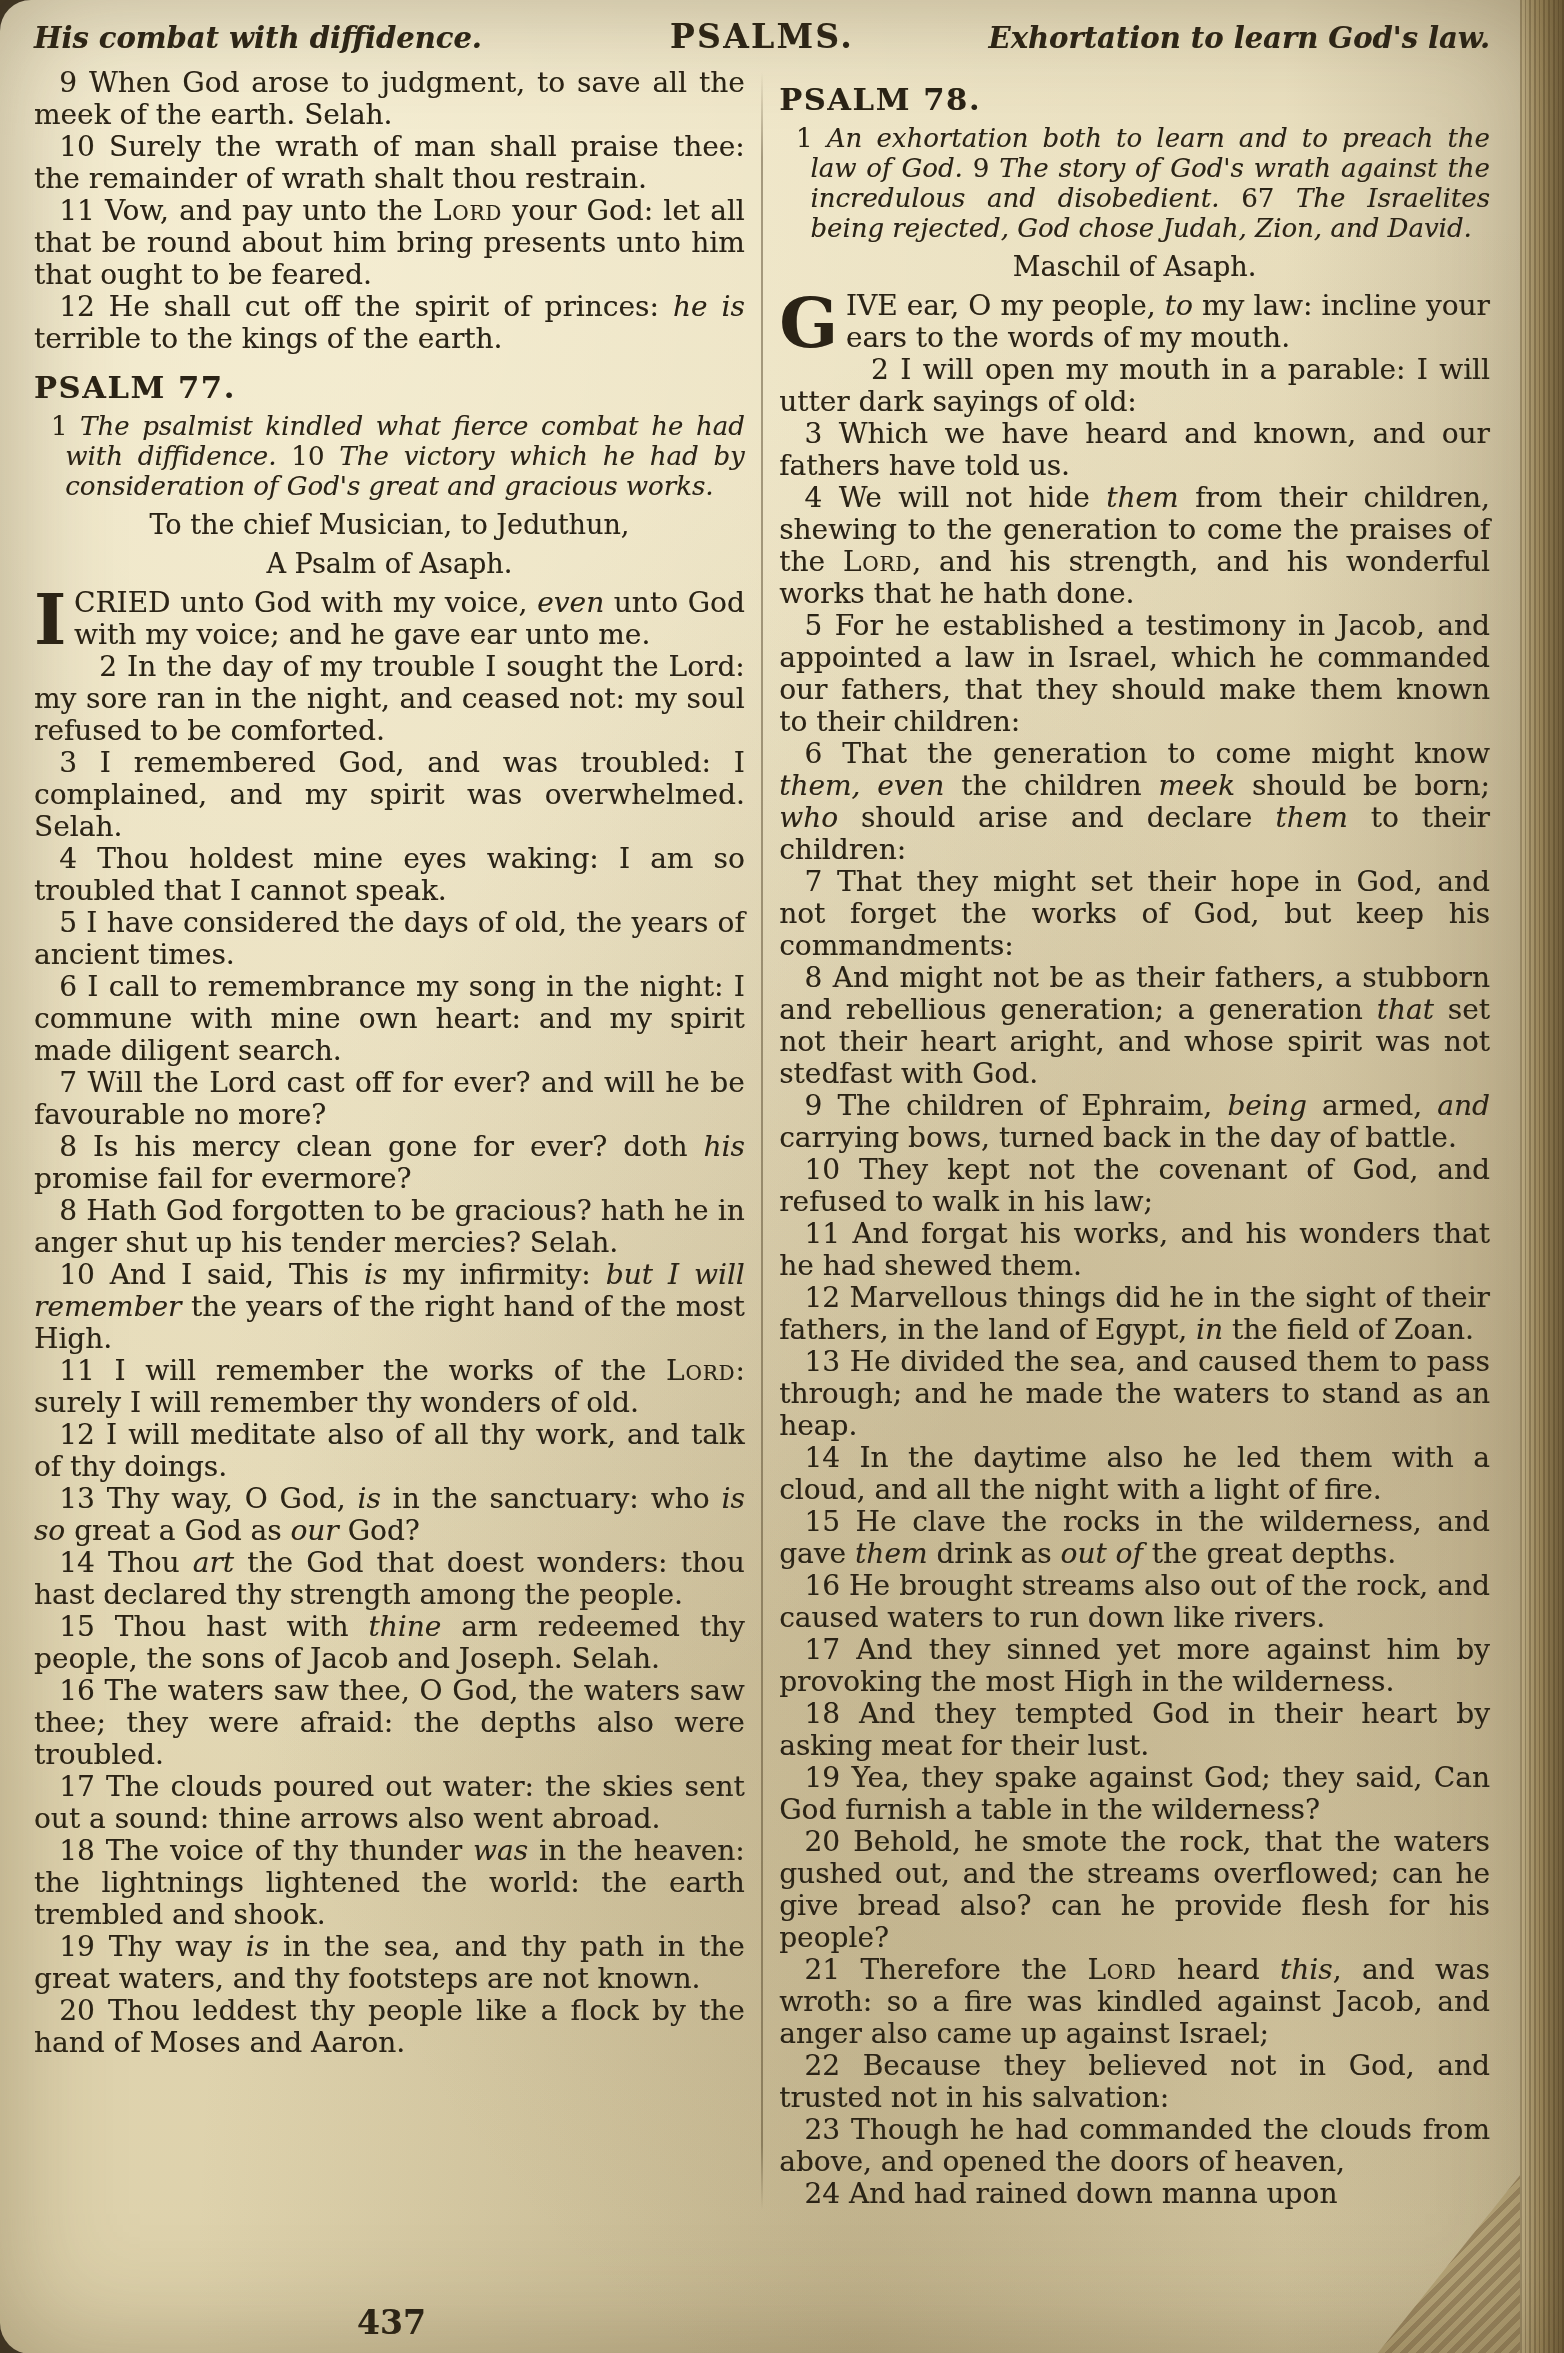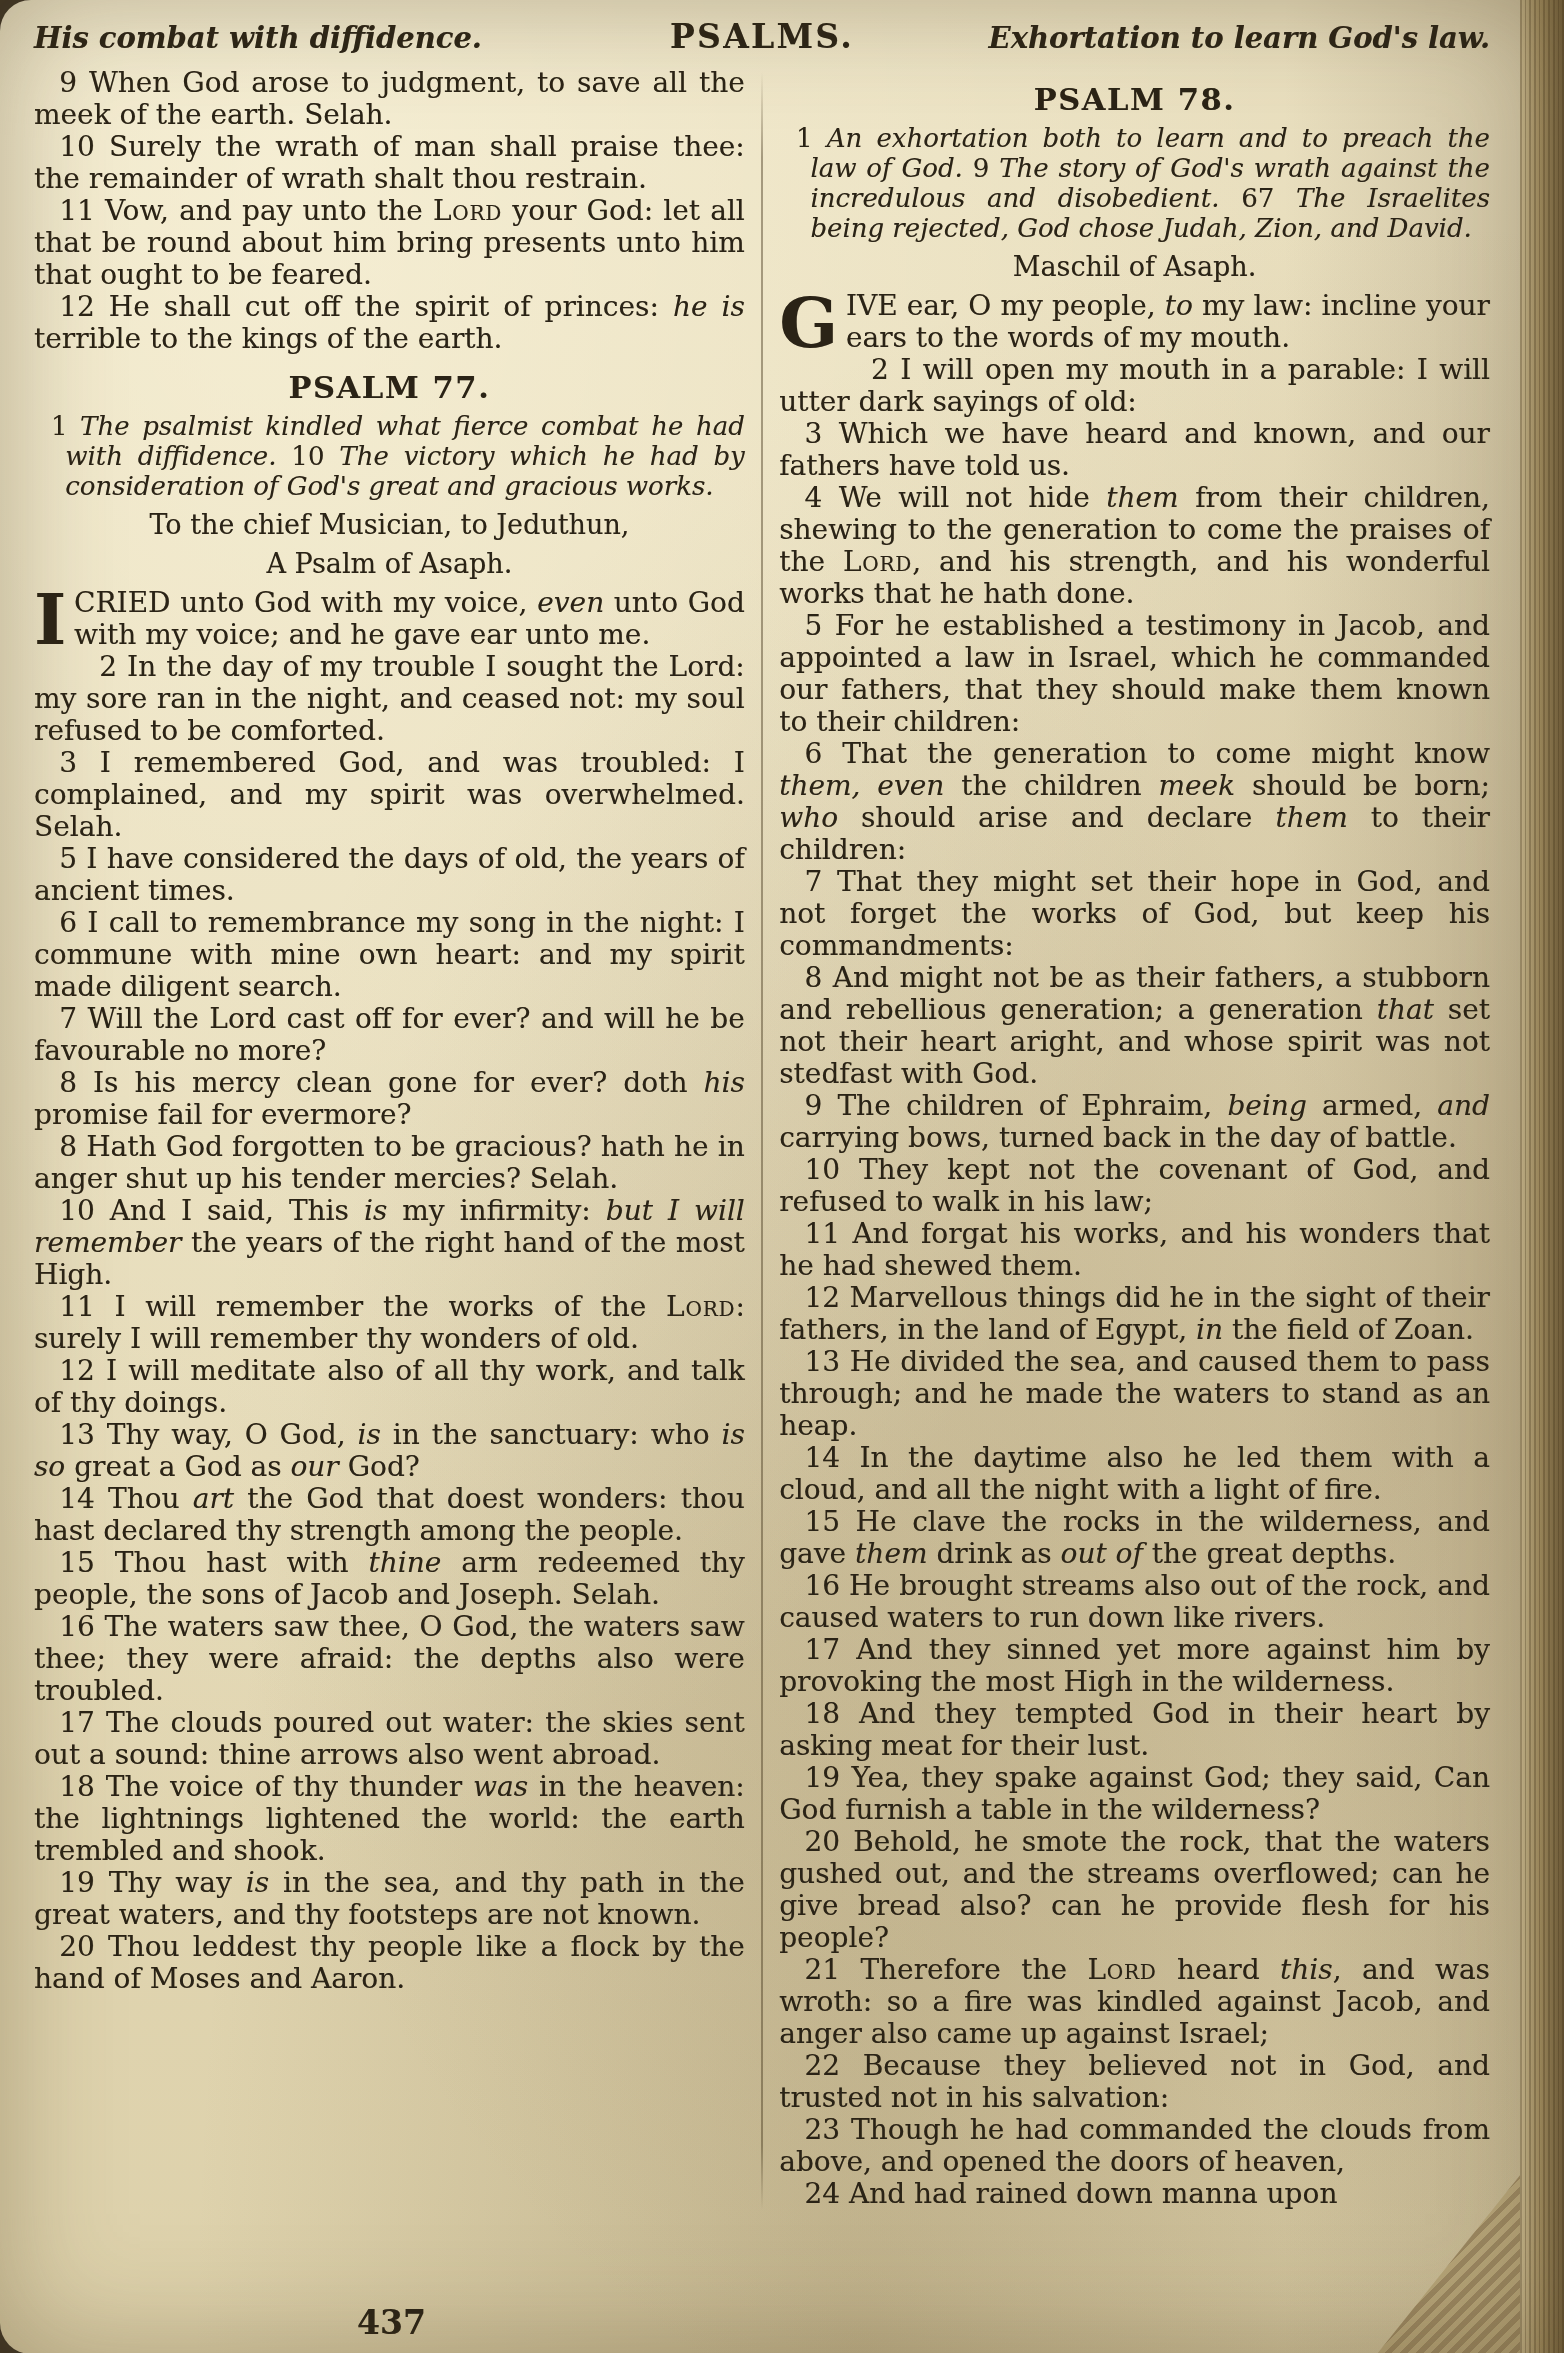--- a/index.html
+++ b/index.html
@@ -27,21 +27,21 @@
   .rh-center{flex:0 0 auto;font-weight:bold;font-size:33px;letter-spacing:2.3px;padding:0 20.3px;}
   .columns{display:flex;align-items:stretch;}
   .col{flex:1;min-width:0;text-align:justify;font-size:28px;line-height:32px;hyphens:auto;}
   .col-divider{
     width:1.6px;margin:4.7px 16.4px 0;
     background:linear-gradient(rgba(72,58,32,0), rgba(72,58,32,.45) 4%, rgba(72,58,32,.45) 97%, rgba(72,58,32,0));
   }
   .verse{margin:0;text-indent:0.9em;}
   .first-verse{text-indent:0;}
   .psalm-title{
-    margin:15.6px 0 7.8px;text-align:center;text-indent:0;
+    margin:15.6px 0 7.8px;text-indent:0;
     font-size:30.5px;font-weight:bold;letter-spacing:1.6px;
   }
   .summary{
     margin:0 0 6.3px;font-size:26px;line-height:30px;
     padding-left:1.2em;text-indent:-0.55em;
   }
   .inscription{margin:8px 0;text-align:center;text-indent:0;font-size:27px;line-height:31px;}
   .dropcap{
     float:left;font-weight:bold;font-size:69px;line-height:63px;
     padding:1.6px 7.8px 0 0;
@@ -86,20 +86,21 @@
           <p class="verse">10 Surely the wrath of man shall praise thee: the remainder of wrath shalt thou restrain.</p>
           <p class="verse">11 Vow, and pay unto the <span class="sc">Lord</span> your God: let all that be round about him bring presents unto him that ought to be feared.</p>
           <p class="verse">12 He shall cut off the spirit of princes: <i>he is</i> terrible to the kings of the earth.</p>
           <h2 class="psalm-title">PSALM 77.</h2>
           <p class="summary">1 <i>The psalmist kindled what fierce combat he had with diffidence.</i> 10 <i>The victory which he had by consideration of God's great and gracious works.</i></p>
           <p class="inscription">To the chief Musician, to Jeduthun,</p>
           <p class="inscription">A Psalm of Asaph.</p>
           <p class="verse first-verse"><span class="dropcap">I</span>CRIED unto God with my voice, <i>even</i> unto God with my voice; and he gave ear unto me.</p>
           <p class="verse">2 In the day of my trouble I sought the Lord: my sore ran in the night, and ceased not: my soul refused to be comforted.</p>
           <p class="verse">3 I remembered God, and was troubled: I complained, and my spirit was overwhelmed. Selah.</p>
+          <p class="verse">4 Thou holdest mine eyes waking: I am so troubled that I cannot speak.</p>
           <p class="verse">5 I have considered the days of old, the years of ancient times.</p>
           <p class="verse">6 I call to remembrance my song in the night: I commune with mine own heart: and my spirit made diligent search.</p>
           <p class="verse">7 Will the Lord cast off for ever? and will he be favourable no more?</p>
           <p class="verse">8 Is his mercy clean gone for ever? doth <i>his</i> promise fail for evermore?</p>
           <p class="verse">8 Hath God forgotten to be gracious? hath he in anger shut up his tender mercies? Selah.</p>
           <p class="verse">10 And I said, This <i>is</i> my infirmity: <i>but I will remember</i> the years of the right hand of the most High.</p>
           <p class="verse">11 I will remember the works of the <span class="sc">Lord</span>: surely I will remember thy wonders of old.</p>
           <p class="verse">12 I will meditate also of all thy work, and talk of thy doings.</p>
           <p class="verse">13 Thy way, O God, <i>is</i> in the sanctuary: who <i>is so</i> great a God as <i>our</i> God?</p>
           <p class="verse">14 Thou <i>art</i> the God that doest wonders: thou hast declared thy strength among the people.</p>

